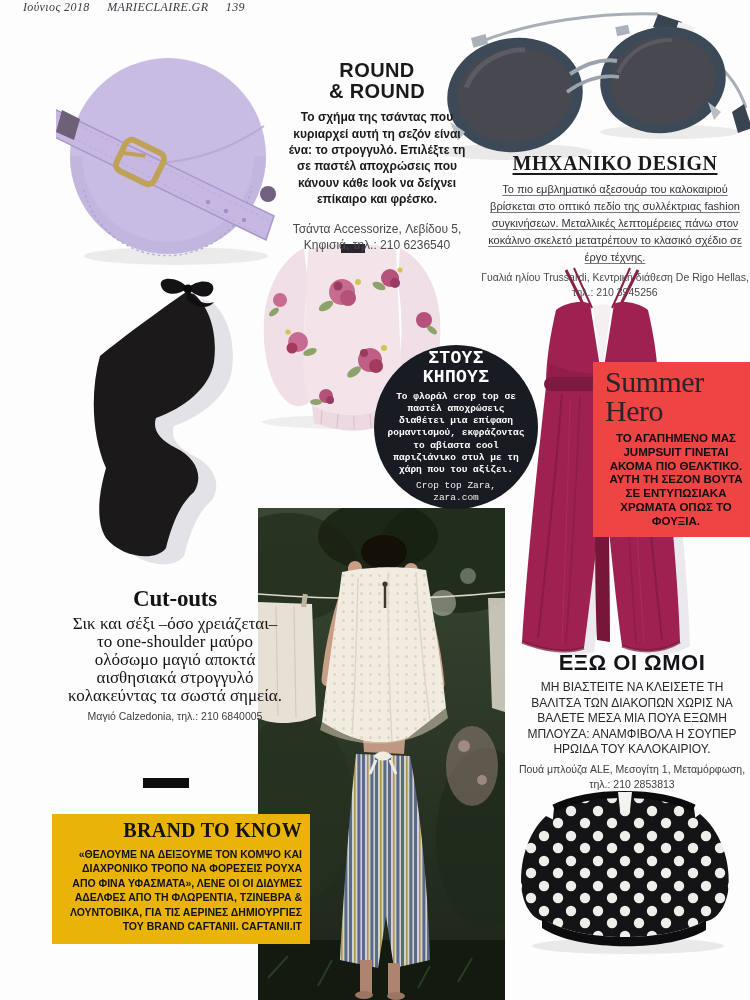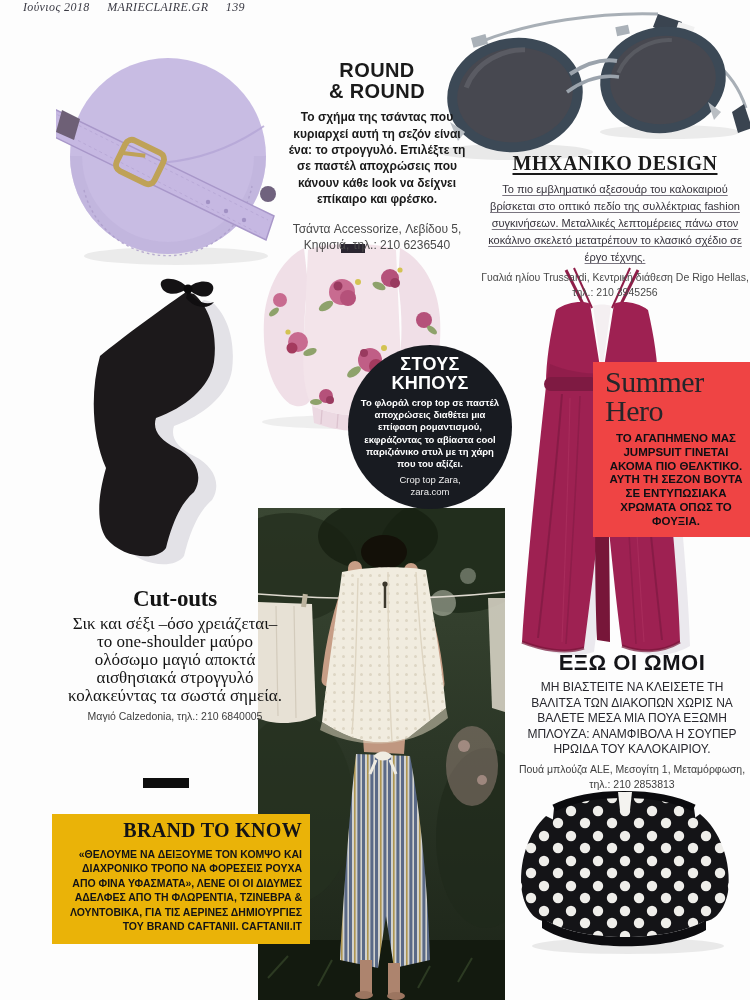--- a/index.html
+++ b/index.html
@@ -18,23 +18,23 @@
   #round-round .rr-body { margin-top:7px; font-size:12px; font-weight:bold; line-height:1.36; }
   #round-round .rr-credit { margin-top:14px; font-size:12px; line-height:1.35; color:#4a4a4a; }
 
   
   #mixaniko { left:481px; top:152px; width:268px; text-align:center; z-index:3; }
   #mixaniko .mx-title { font-family:"Liberation Serif","DejaVu Serif",serif; font-weight:bold; font-size:20px; letter-spacing:.5px; text-decoration:underline; text-underline-offset:3px; }
   #mixaniko .mx-body { margin-top:6px; font-size:11px; line-height:1.55; color:#35323b; text-decoration:underline; text-decoration-color:#7a7580; text-underline-offset:2px; }
   #mixaniko .mx-credit { margin-top:4px; font-size:10.5px; line-height:1.4; color:#4a4a4a; }
 
   
-  #kipous { left:348px; top:345px; width:164px; height:164px; border-radius:50%;
+  #kipous { left:374px; top:345px; width:164px; height:164px; border-radius:50%;
     background:#181b21; color:#fff; z-index:5; display:flex; flex-direction:column;
-    justify-content:center; text-align:center; padding:8px 10px; }
+    justify-content:center; text-align:center; padding:8px 10px;font-family:Liberation Mono, monospace; }
   #kipous .kp-title { font-size:18px; font-weight:bold; line-height:1.05; letter-spacing:.3px; }
   #kipous .kp-body { margin-top:4px; font-size:9.5px; font-weight:bold; line-height:1.28; }
   #kipous .kp-credit { margin-top:4px; font-size:9.5px; line-height:1.3; color:#ededed; }
 
   
   #summer { left:593px; top:362px; width:157px; background:#ef4444; z-index:4; padding:6px 4px 8px 12px; }
   #summer .sh-title { font-family:"Liberation Serif","DejaVu Serif",serif; font-size:30px; line-height:.95; color:#26262a; letter-spacing:-.5px; }
   #summer .sh-body { margin-top:7px; font-size:11.5px; font-weight:bold; line-height:1.2; color:#0f0f14; width:142px;text-align:center; }
   #summer .sh-credit { margin-top:5px; font-size:10.5px; line-height:1.5; color:#232838; width:142px; }
   #summer .hl { background:#f7ee52; padding:1px 2px; box-decoration-break:clone; -webkit-box-decoration-break:clone; }

